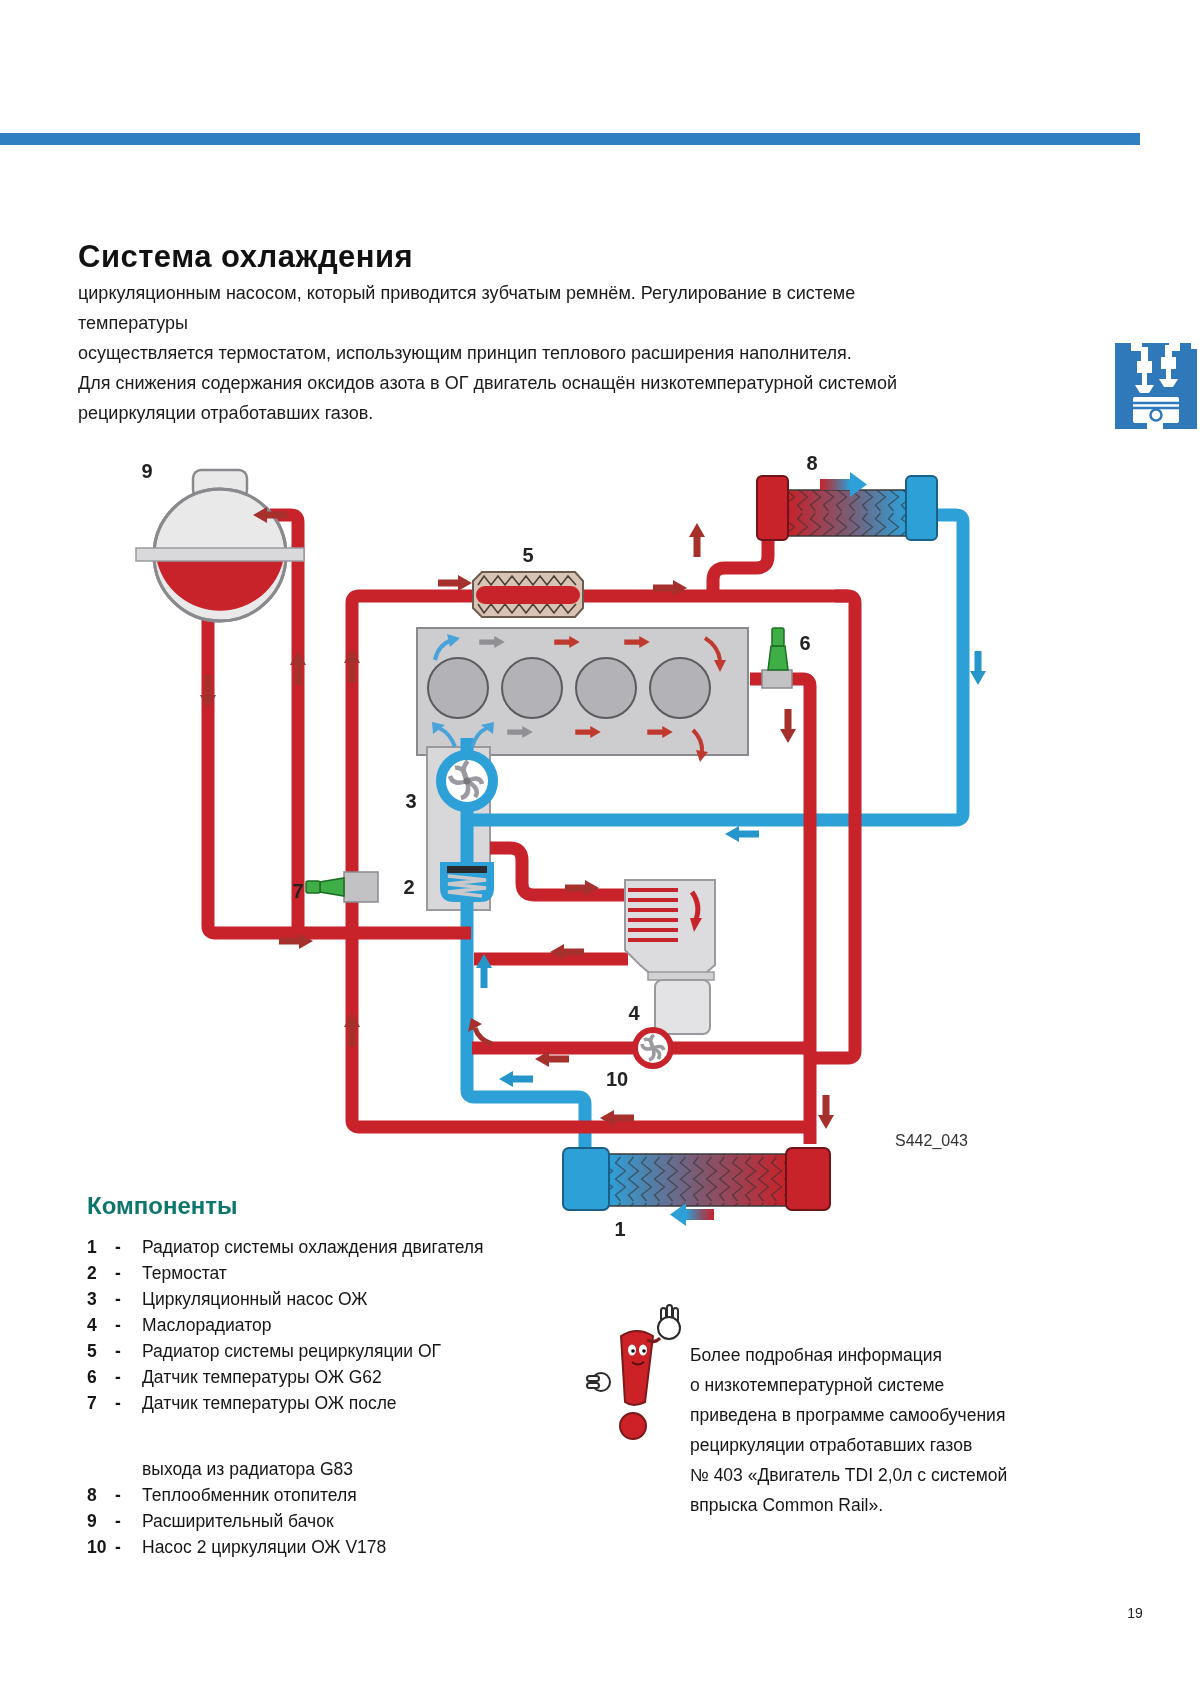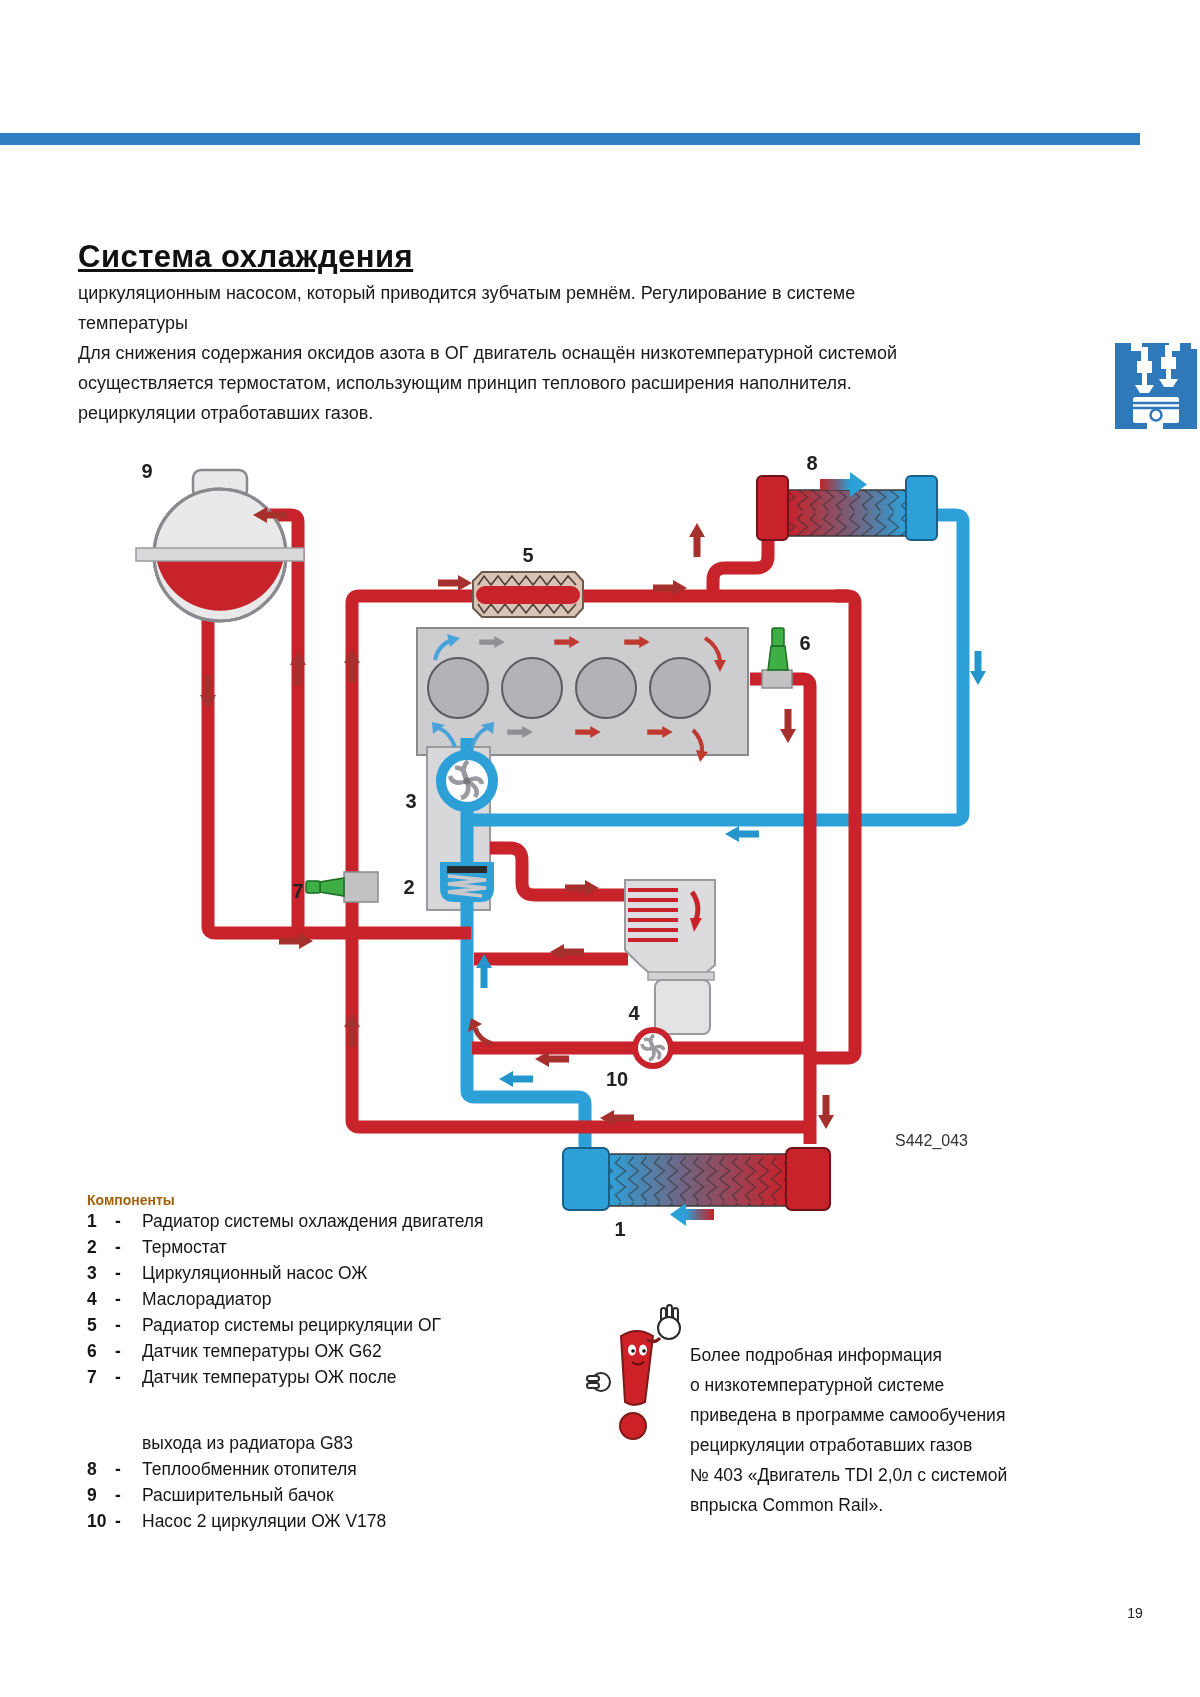--- a/index.html
+++ b/index.html
@@ -1,24 +1,24 @@
 <!DOCTYPE html>
 <html><head>
 <meta charset="utf-8">
 <style>
   html,body{margin:0;padding:0;background:#fff;}
   .page{position:relative;width:1200px;height:1697px;background:#fff;
         font-family:"Liberation Sans",sans-serif;color:#1c1c1c;overflow:hidden;}
   .topbar{position:absolute;left:0;top:133px;width:1140px;height:12px;background:#2e80c2;}
-  .title{position:absolute;left:78px;top:218px;font-size:31px;font-weight:bold;color:#111;letter-spacing:.5px;text-decoration:underline;}
+  .title{position:absolute;left:78px;top:218px;font-size:31px;font-weight:bold;color:#111;letter-spacing:.5px;}
   .intro{position:absolute;left:78px;top:278px;width:880px;font-size:18px;line-height:30px;color:#1a1a1a;}
   .chapicon{position:absolute;left:1113px;top:341px;}
   .diagram{position:absolute;left:120px;top:420px;}
   .components{position:absolute;left:87px;top:1192px;width:470px;}
-  .comp-head{font-size:14px;font-weight:bold;color:#a16207;}
+  .comp-head{font-size:24px;font-weight:bold;margin-bottom:14px;color:#0f766e;}
   .comp-row{display:flex;font-size:17.5px;line-height:26px;color:#161616;}
   .comp-num{width:28px;font-weight:bold;}
   .comp-dash{width:27px;font-weight:bold;}
   .comp-label{flex:1;}
   .comp-cont{margin-left:55px;margin-top:40px;}
   .note{position:absolute;left:585px;top:1300px;}
   .note-char{position:absolute;left:0;top:0;}
   .note-text{position:absolute;left:105px;top:40px;width:330px;font-size:17.5px;line-height:30px;color:#161616;}
   .pagenum{position:absolute;left:1105px;top:1605px;width:60px;text-align:center;font-size:14px;color:#222;}
   svg text.dlabel{font-family:"Liberation Sans",sans-serif;font-size:20px;font-weight:bold;fill:#222;}
@@ -28,22 +28,22 @@
 <body>
 
 <div class="page">
 
   <div class="topbar"></div>
 
   <h1 class="title">Система охлаждения</h1>
 
   <div class="intro">
     <div>циркуляционным насосом, который приводится зубчатым ремнём. Регулирование в системе температуры</div>
+    <div>осуществляется термостатом, использующим принцип теплового расширения наполнителя.</div>
     <div>Для снижения содержания оксидов азота в ОГ двигатель оснащён низкотемпературной системой</div>
-    <div>осуществляется термостатом, использующим принцип теплового расширения наполнителя.</div>
     <div>рециркуляции отработавших газов.</div>
   </div>
 
   <svg class="chapicon" width="86" height="90" viewBox="0 0 86 90">
     <rect x="2" y="2" width="82" height="86" fill="#2f78ba"></rect>
     <rect x="18" y="0" width="11" height="10" fill="#fff"></rect>
     <rect x="56" y="0" width="11" height="10" fill="#fff"></rect>
     <rect x="78" y="0" width="8" height="8" fill="#fff"></rect>
     <rect x="34" y="82" width="16" height="8" fill="#fff"></rect>
 

